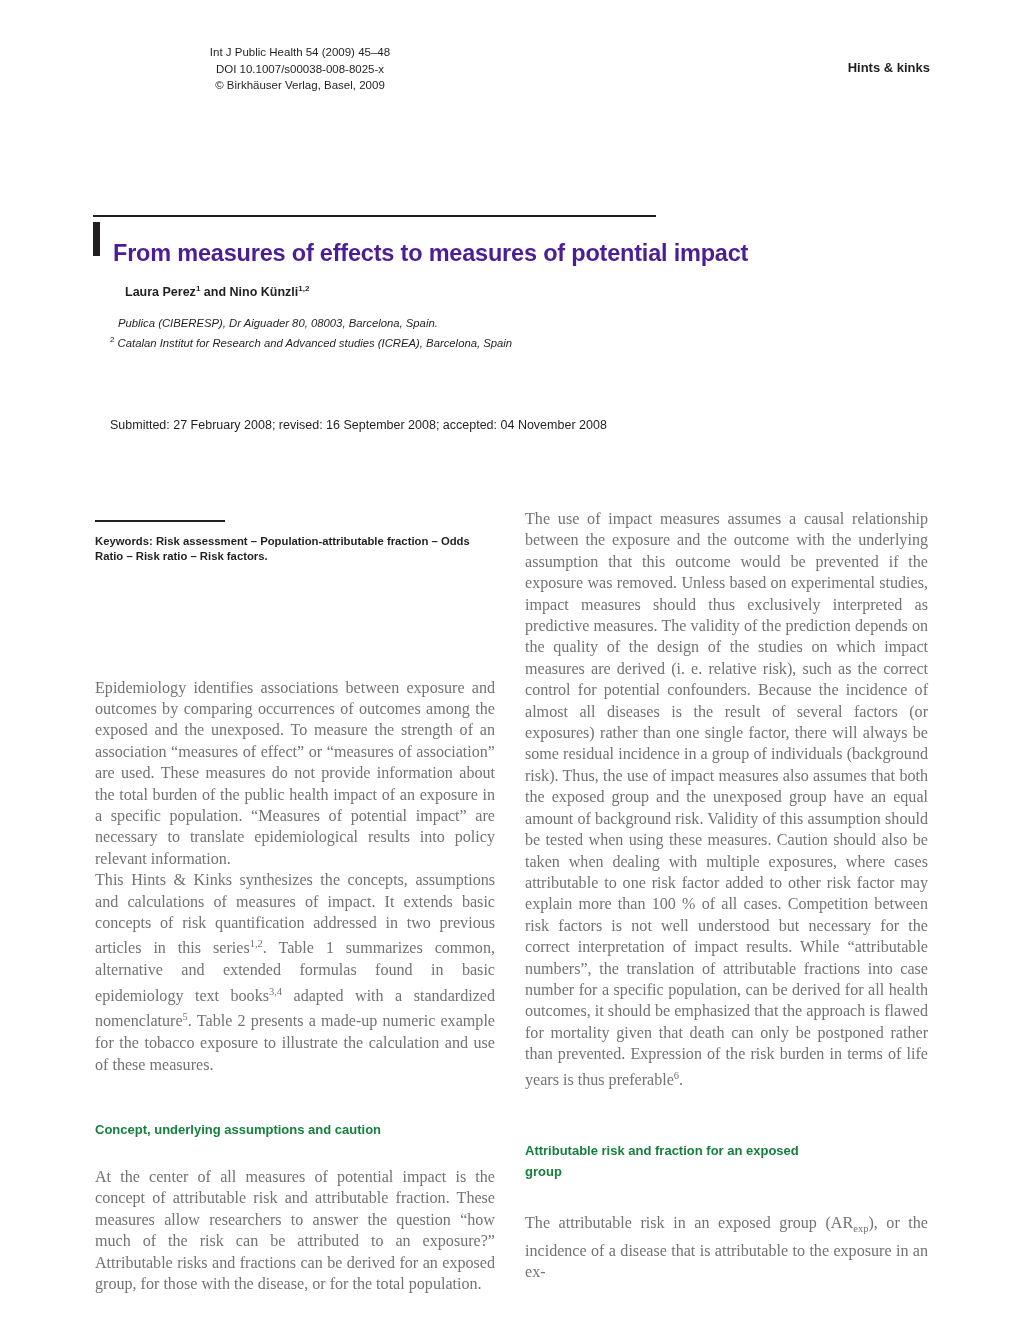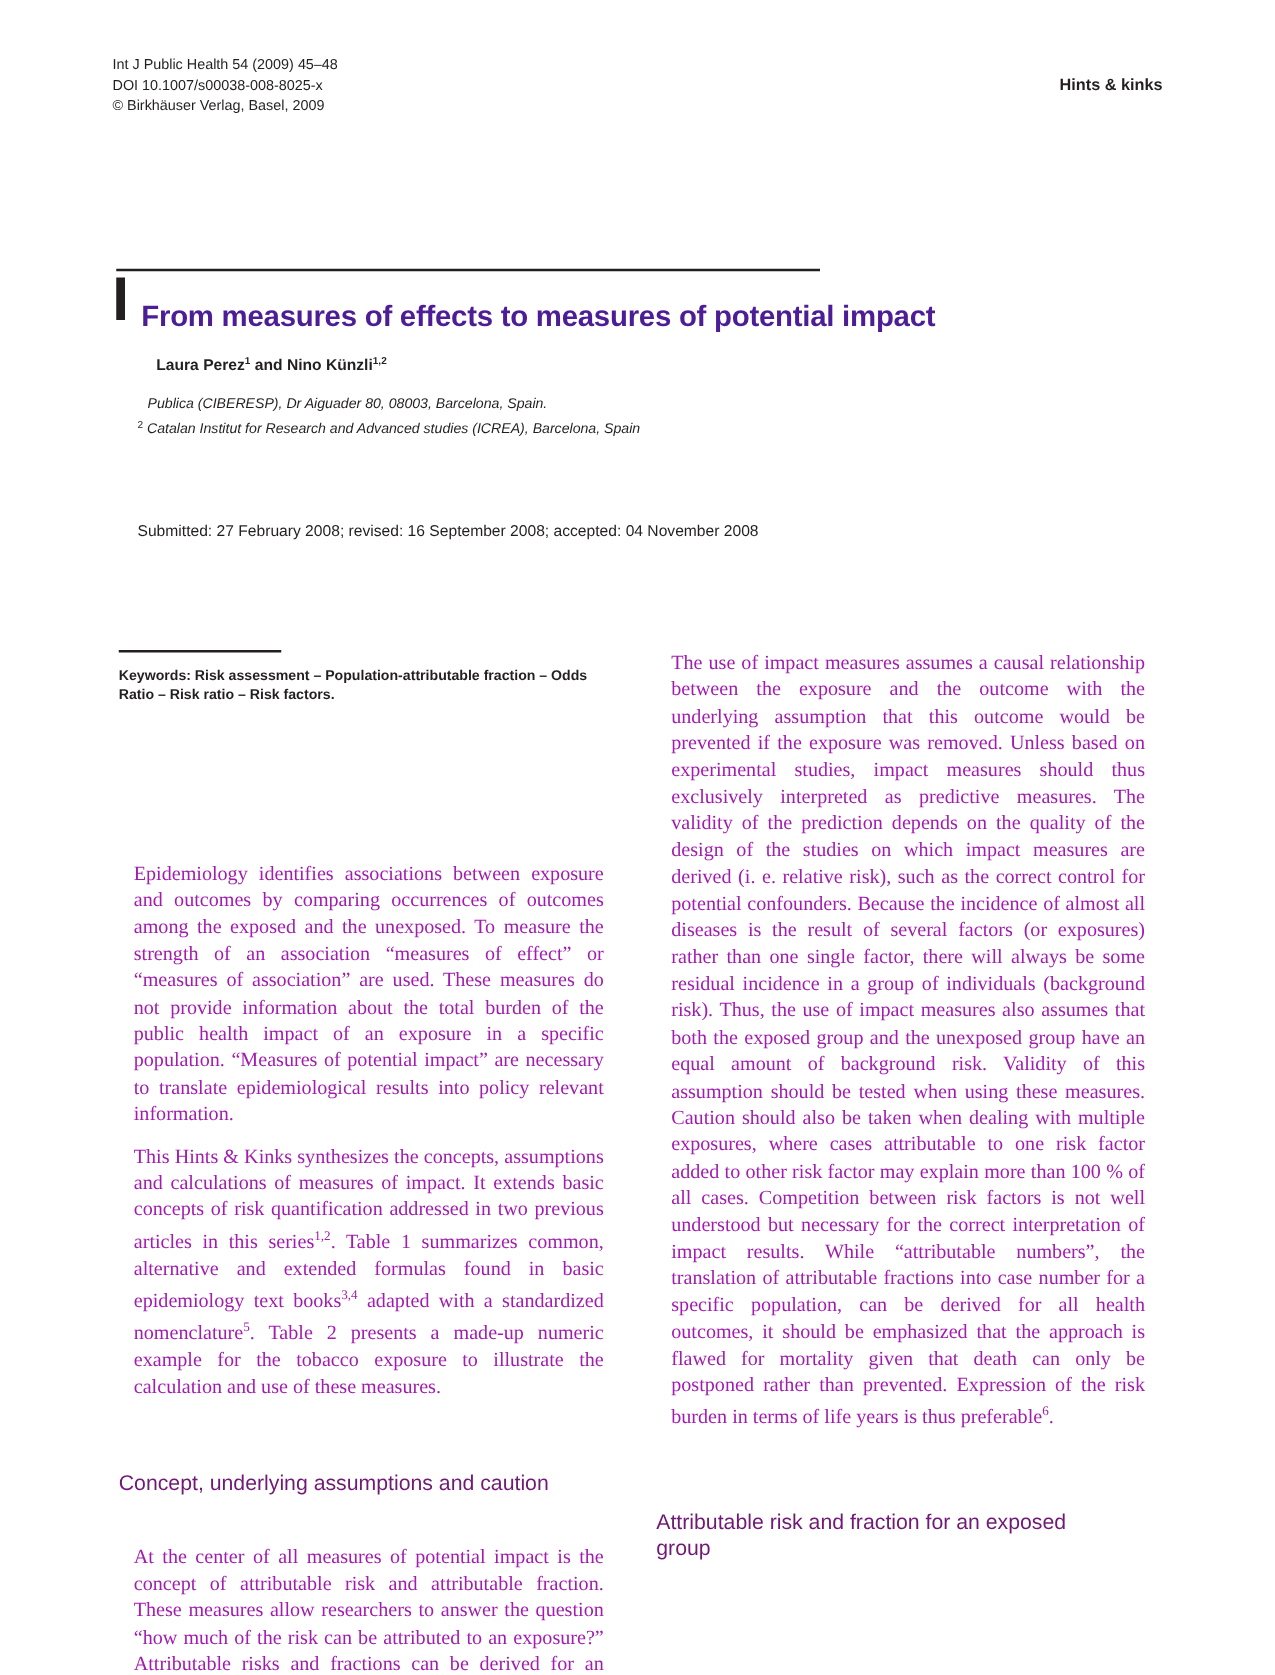--- a/index.html
+++ b/index.html
@@ -26,20 +26,21 @@
   
   .header-left {
     position: absolute;
     left: 90px;
     top: 44px;
     width: 420px;
     font-family: "Liberation Sans", sans-serif;
     font-size: 11.5px;
     line-height: 16.5px;
     color: #231f20;
+    text-align: center;
   }
   .header-right {
     position: absolute;
     right: 90px;
     top: 60px;
     font-family: "Liberation Sans", sans-serif;
     font-size: 13px;
     font-weight: bold;
     color: #231f20;
     text-align: left;
@@ -129,35 +130,35 @@
   .keywords {
     font-family: "Liberation Sans", sans-serif;
     font-size: 11.3px;
     font-weight: bold;
     line-height: 15.5px;
     color: #231f20;
     width: 390px;
   }
 
   p.body {
-    margin: 12px;
+    margin: 0;
     font-size: 16.1px;
     line-height: 21.4px;
     text-align: justify;
-    color: #a21caf;
+    color: #737373;
     hyphens: none;
   }
 
   h2.section {
     font-family: "Liberation Sans", sans-serif;
-    font-size: 17px;
-    font-weight: normal;
+    font-size: 13px;
+    font-weight: bold;
     line-height: 21px;
     margin: 0;
-    color: #701a75;
+    color: #15803d;
   }
 
   .spacer-112 { height: 112px; }
   .spacer-50 { height: 50px; }
   .spacer-44 { height: 44px; }
   .spacer-30 { height: 30px; }
   .spacer-26 { height: 26px; }
 
   sup.ref { font-size: 10.5px; vertical-align: super; }
   sub.sb { font-size: 10.5px; vertical-align: sub; }
@@ -213,15 +214,16 @@
 
     <div class="spacer-50"></div>
 
     <h2 class="section">
       <span>Attributable risk and fraction for an exposed</span><br>
       <span>group</span>
     </h2>
 
     <div class="spacer-30"></div>
 
+    <p class="body"><span>The attributable risk in an exposed group (AR</span><sub class="sb">exp</sub><span>), or the incidence of a disease that is attributable to the exposure in an ex-</span></p>
   </div>
 
 </div>
 
 </body></html>

